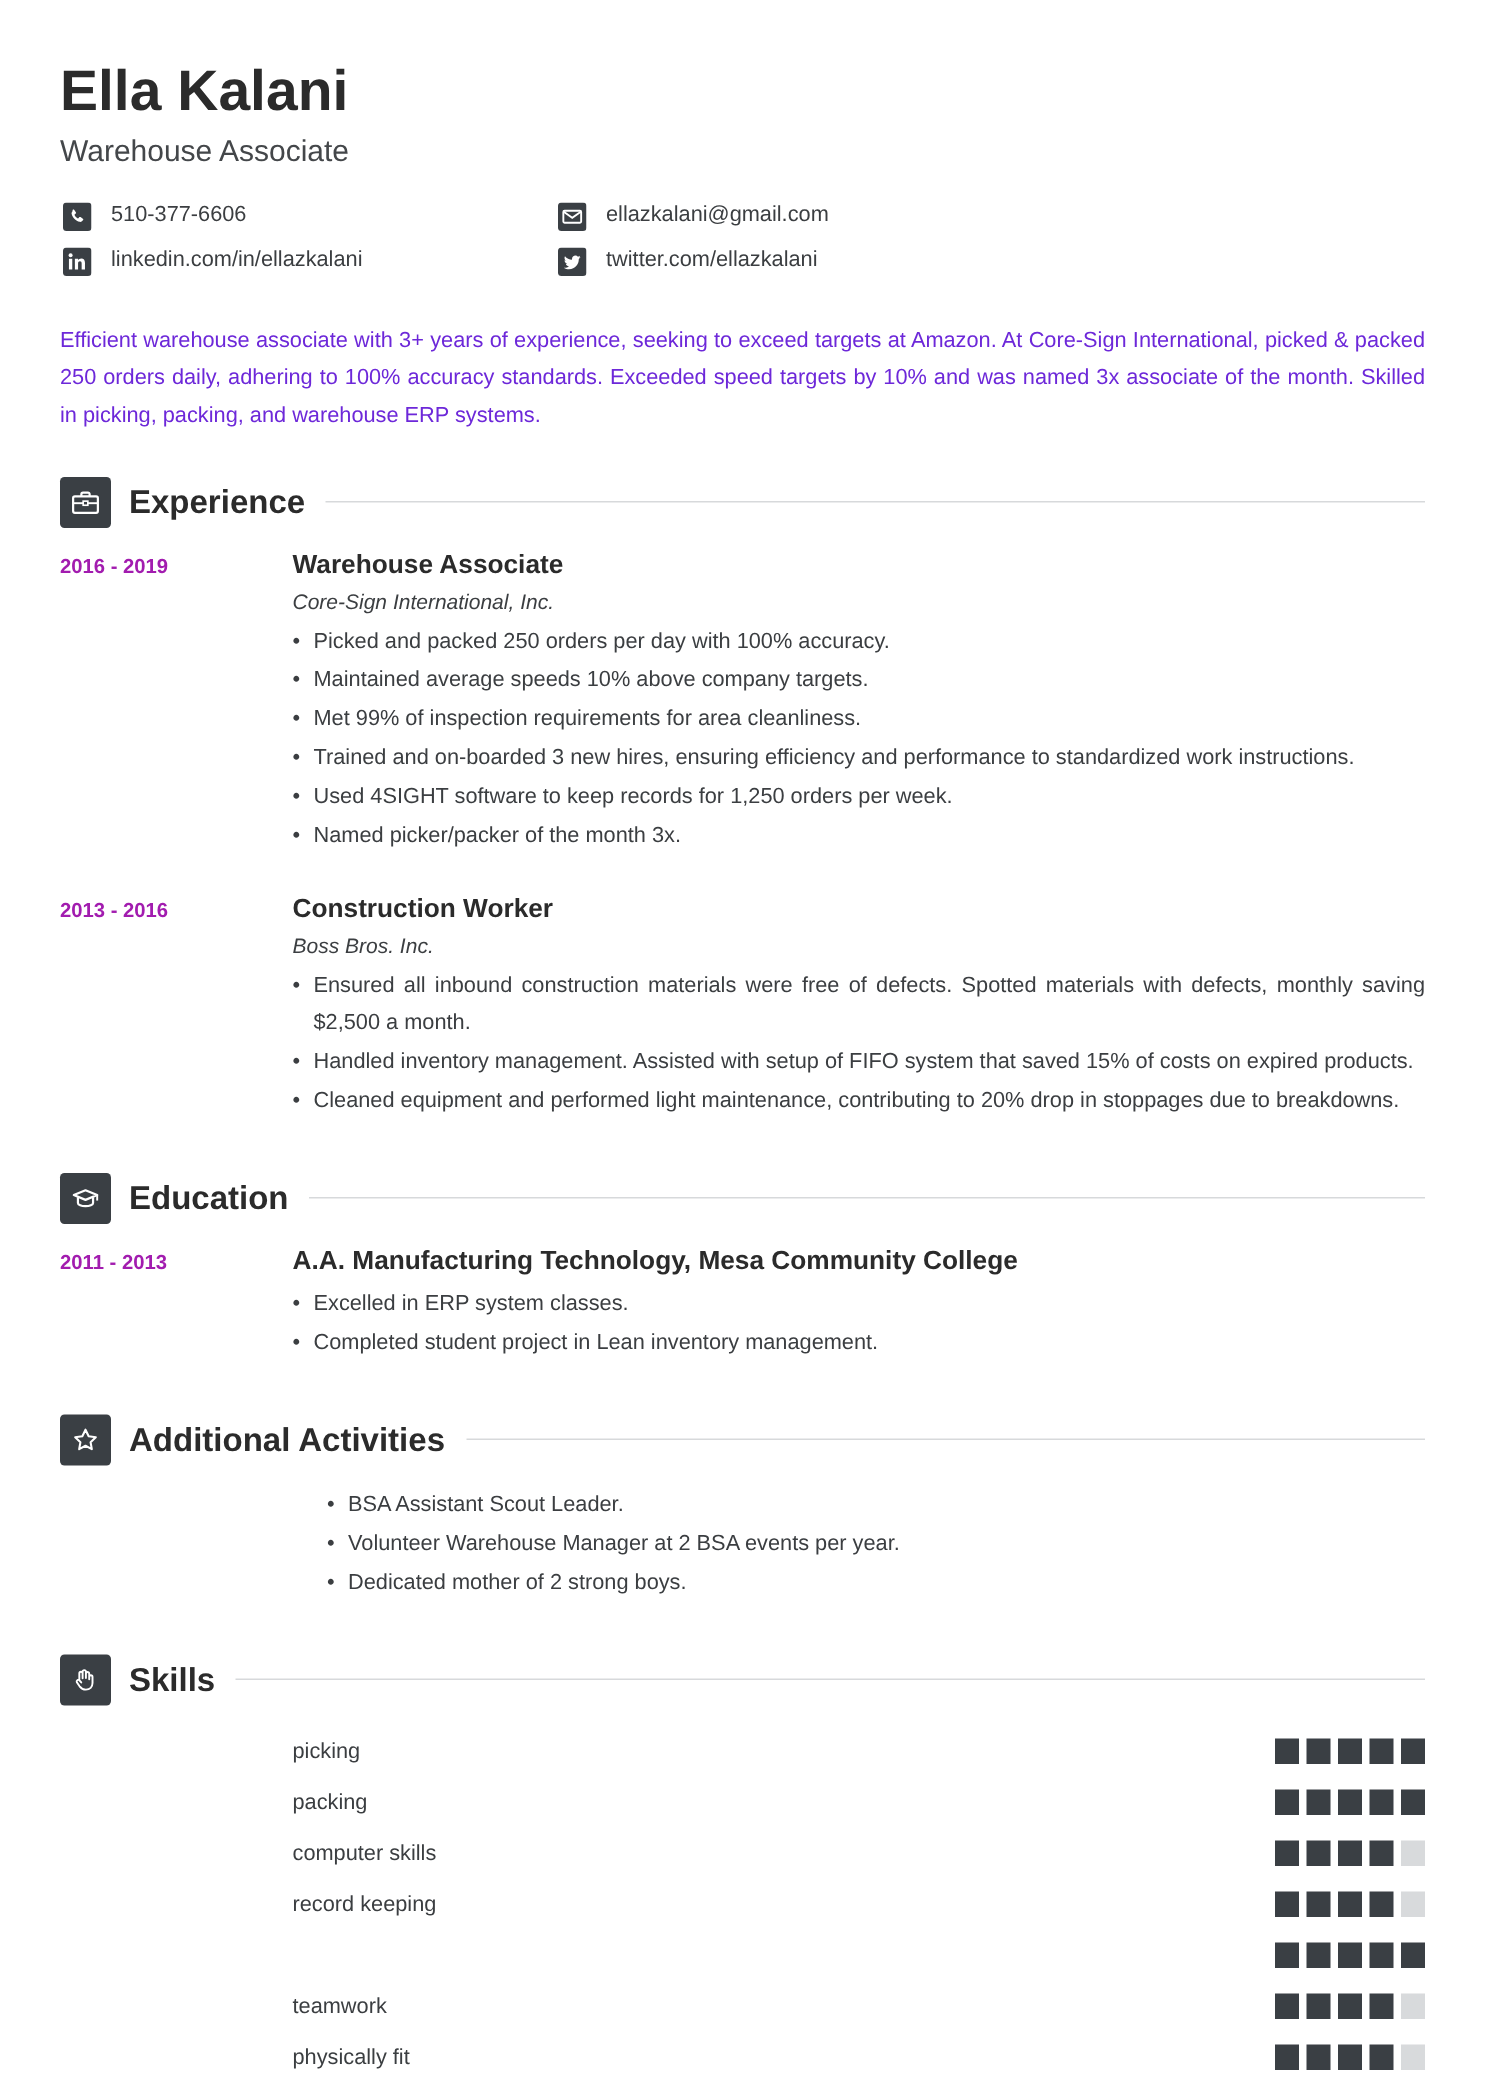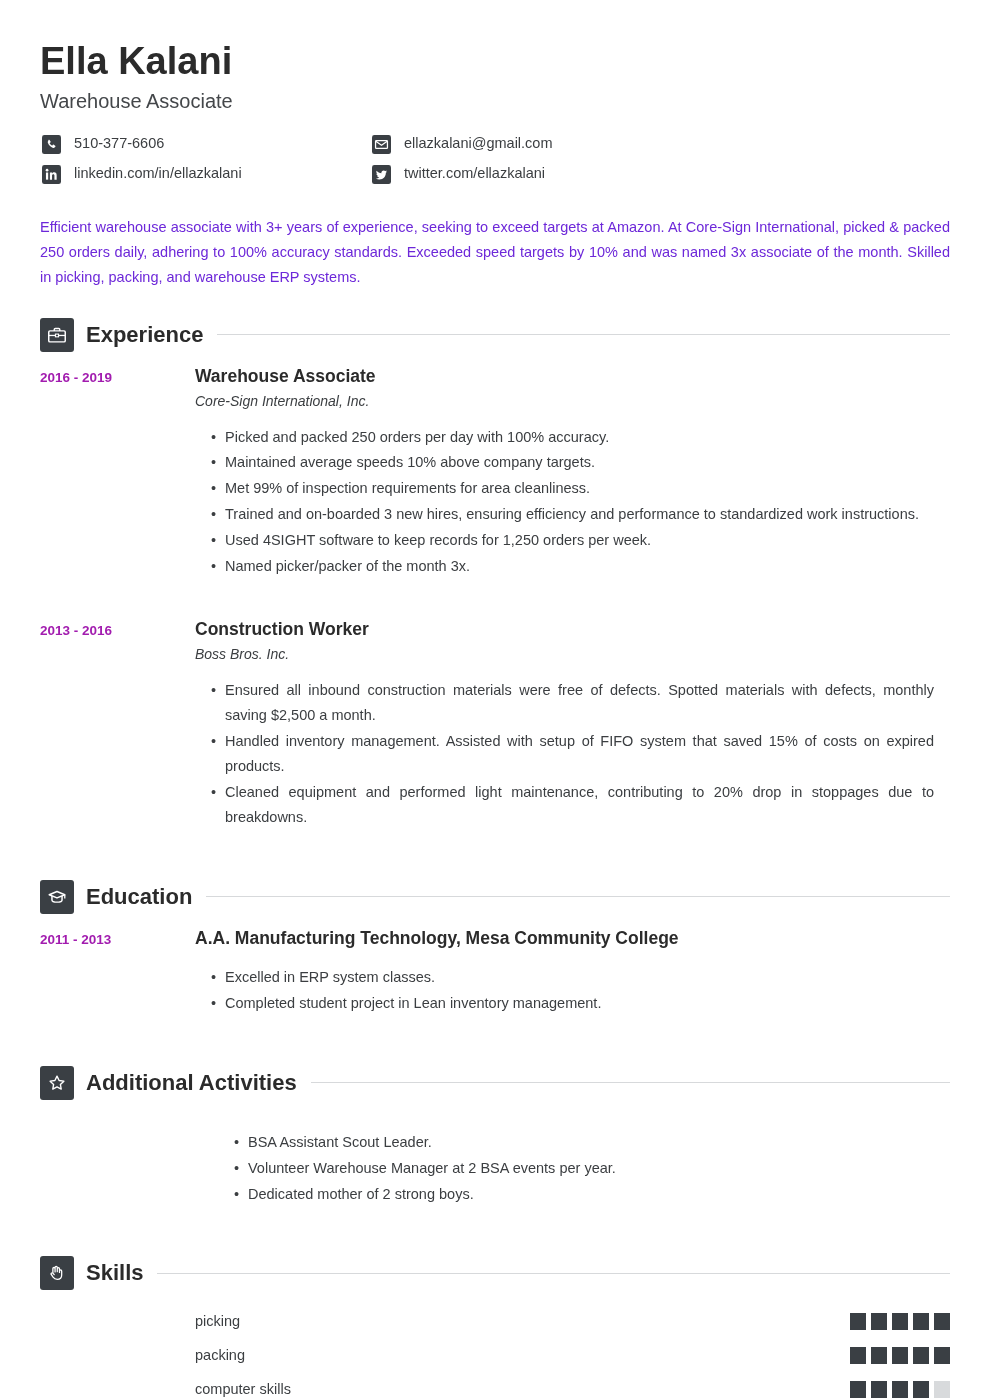--- a/index.html
+++ b/index.html
@@ -119,21 +119,21 @@
     margin: 0 0 6px 0;
   }
   .entry .subtitle {
     font-size: 14px;
     font-style: italic;
     color: #3b3e41;
     margin: 0 0 7px 0;
   }
   ul.bullets {
     list-style: none;
-    margin: 16px;
+    margin: 0;
     padding: 0;
   }
   ul.bullets li {
     font-size: 14.5px;
     line-height: 1.72;
     color: #3b3e41;
     position: relative;
     padding-left: 14px;
     text-align: justify;
     margin-bottom: 1px;
@@ -381,20 +381,30 @@
       <div class="skill-row">
         <div class="skill-dots">
           <span class="sq"></span>
           <span class="sq"></span>
           <span class="sq"></span>
           <span class="sq"></span>
           <span class="sq"></span>
         </div>
       </div>
       <div class="skill-row">
+        <div class="skill-name">teamwork</div>
+        <div class="skill-dots">
+          <span class="sq"></span>
+          <span class="sq"></span>
+          <span class="sq"></span>
+          <span class="sq"></span>
+          <span class="sq off"></span>
+        </div>
+      </div>
+      <div class="skill-row">
         <div class="skill-name">physically fit</div>
         <div class="skill-dots">
           <span class="sq"></span>
           <span class="sq"></span>
           <span class="sq"></span>
           <span class="sq"></span>
           <span class="sq off"></span>
         </div>
       </div>
     </div>

